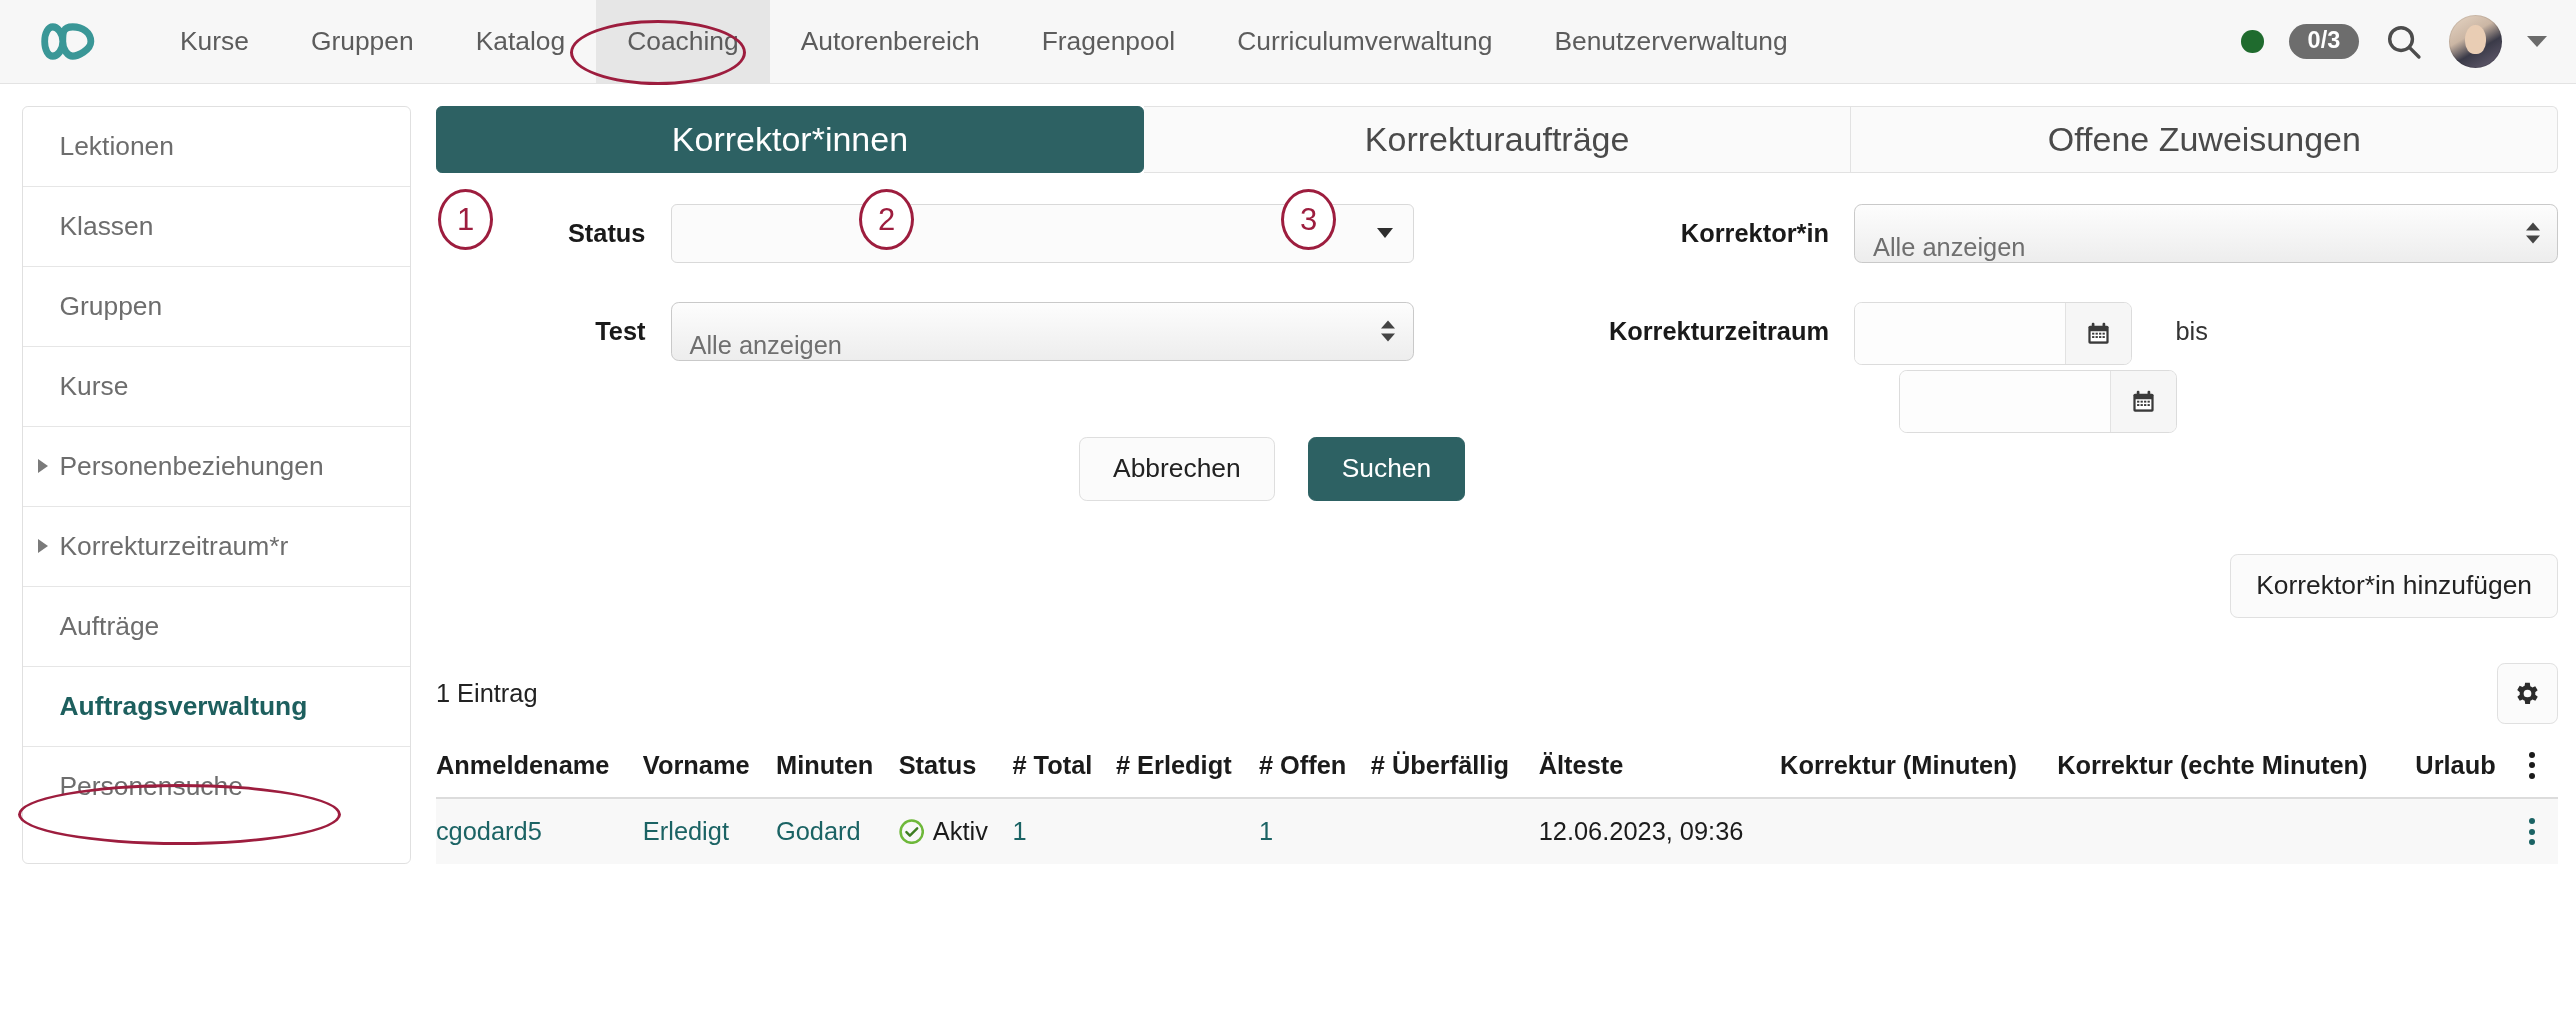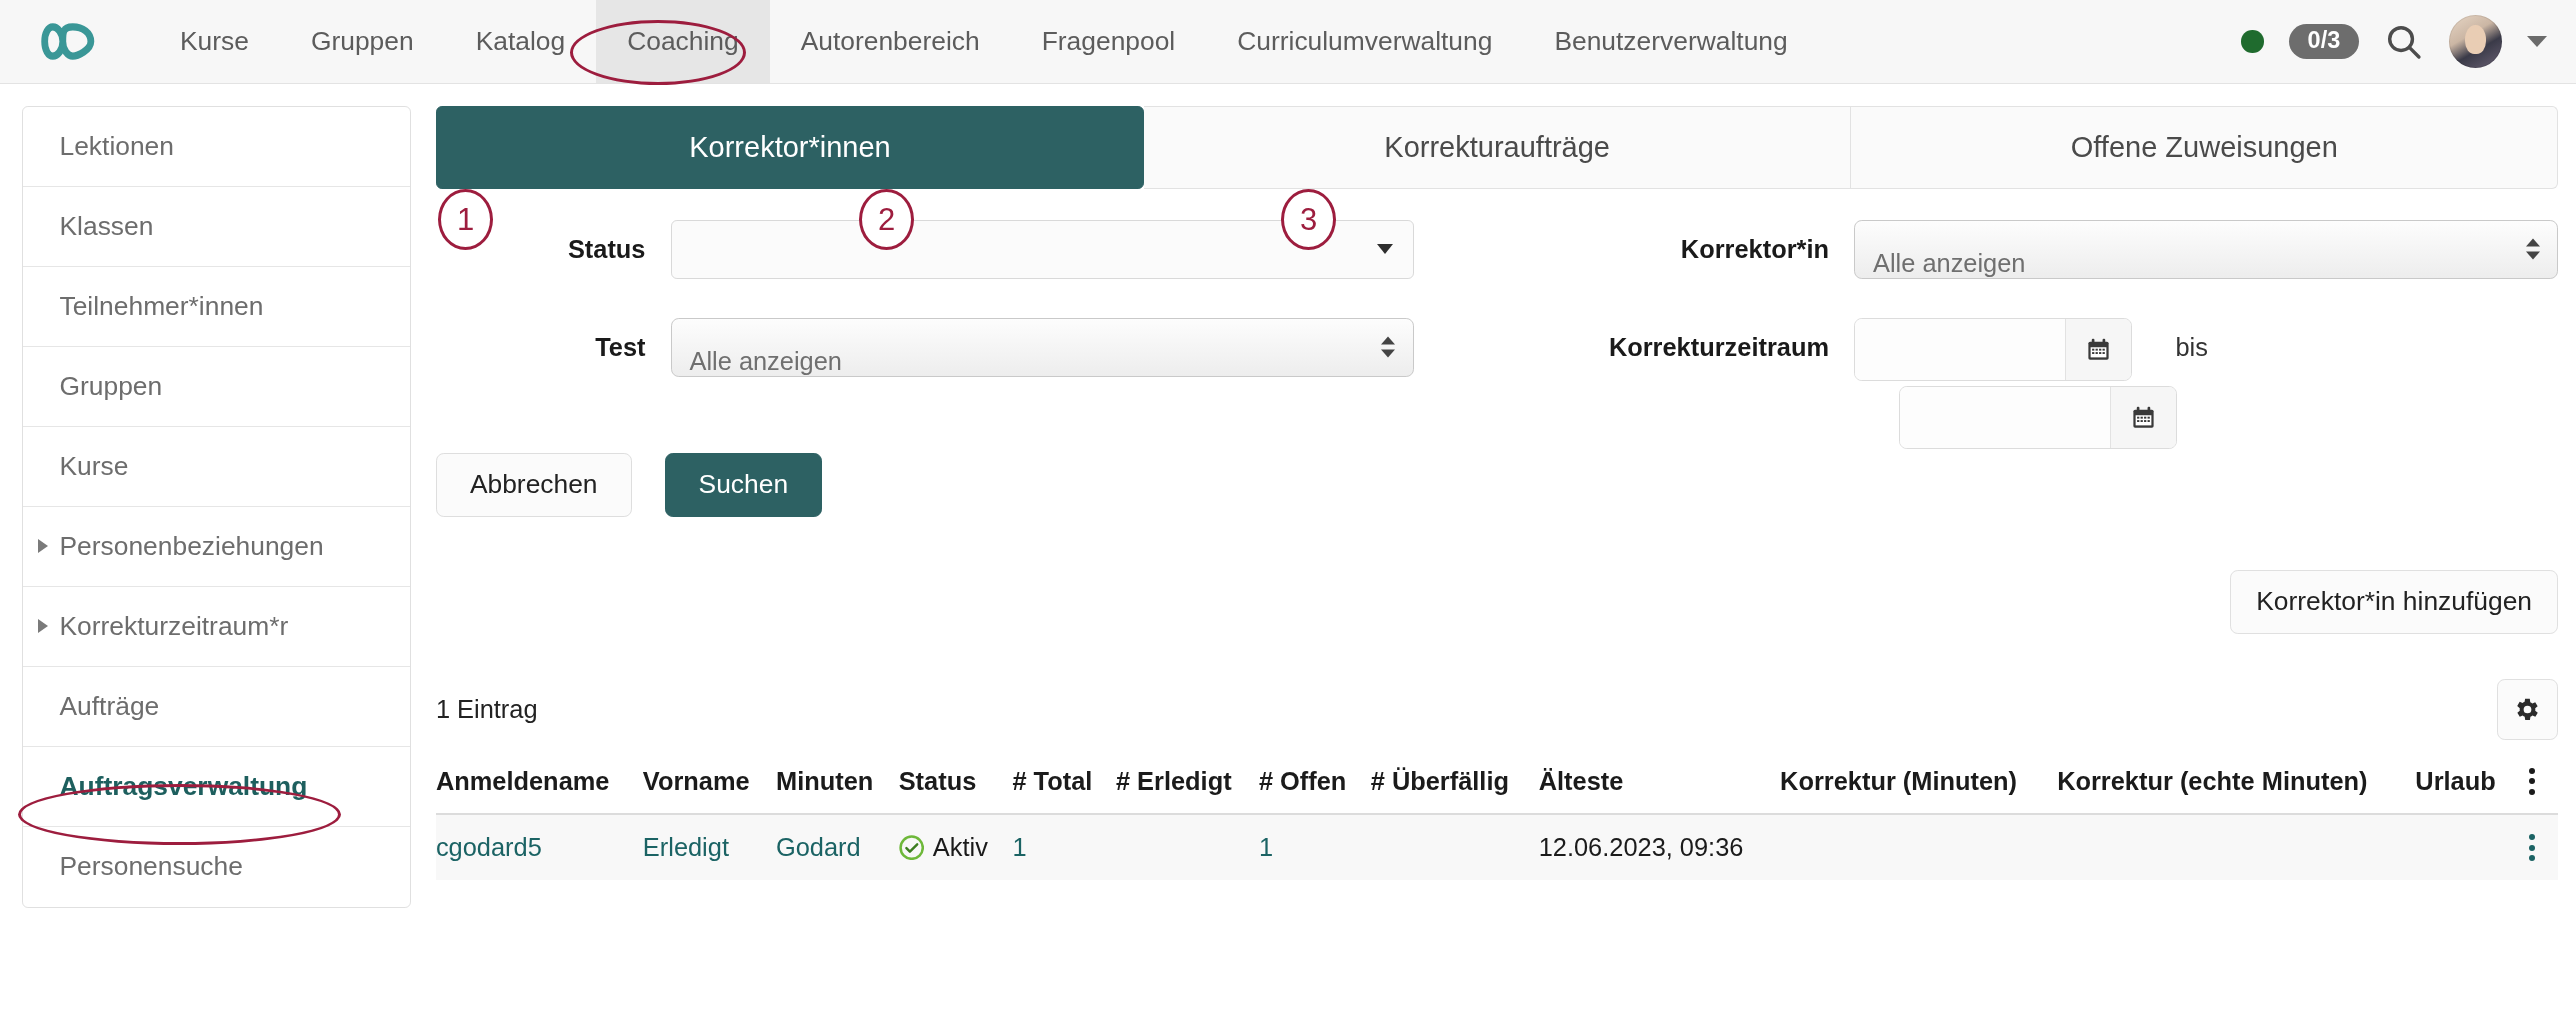--- a/index.html
+++ b/index.html
@@ -103,23 +103,23 @@
     border-left: 10.8px solid #7a7a7a;
   }
 
   
   .main { flex: 1; padding: 0 17.6px 0 25.4px; position: relative; }
 
   
   .tabs { display: flex; gap: 0; }
   .tab {
     flex: 1;
-    height: 83px;
+    height: 67px;
     display: flex; align-items: center; justify-content: center;
-    font-size: 29px;
+    font-size: 34px;
     color: #4a4a4a;
     background: #fafafa;
     border: 1px solid #e2e2e2;
     border-left: none;
   }
   .tab:first-child { border-left: 1px solid #e2e2e2; border-radius: 5.9px 0 0 5.9px; }
   .tab:last-child  { border-radius: 0 5.9px 5.9px 0; }
   .tab.active {
     background: #2d6163; color: #ffffff;
     border-color: #2d6163;
@@ -196,21 +196,21 @@
     width: 66px;
     background: #f6f6f6;
     border-left: 1px solid #e2e2e2;
     display: flex; align-items: center; justify-content: center;
   }
   .bis-label { font-size: 25.4px; color: #333; margin-left: 43px; margin-top: 15.6px; }
   .date-second { margin-left: 45px; margin-top: 5.9px; }
 
   
   .actions {
-    display: flex; justify-content: flex-start; gap: 33px;
+    display: flex; justify-content: center; gap: 33px;
     margin-top: 37px; padding-right: 450px;
   }
   .btn {
     font-size: 26.4px;
     border-radius: 7.8px;
     padding: 15.6px 33px;
     white-space: nowrap;
   }
   .btn-secondary { background: #fbfbfb; border: 1px solid #dedede; color: #222; }
   .btn-primary { background: #2d6163; border: 1px solid #2d6163; color: #ffffff; }
@@ -324,23 +324,20 @@
 </div>
 
 <div class="page">
 
   <div class="sidebar">
     <div class="side-item">
         <span>Lektionen</span>
       </div>
     <div class="side-item">
         <span>Klassen</span>
-      </div>
-    <div class="side-item">
-        <span>Teilnehmer*innen</span>
       </div>
     <div class="side-item">
         <span>Gruppen</span>
       </div>
     <div class="side-item">
         <span>Kurse</span>
       </div>
     <div class="side-item">
       <span class="tri"></span>
       <span>Personenbeziehungen</span>

